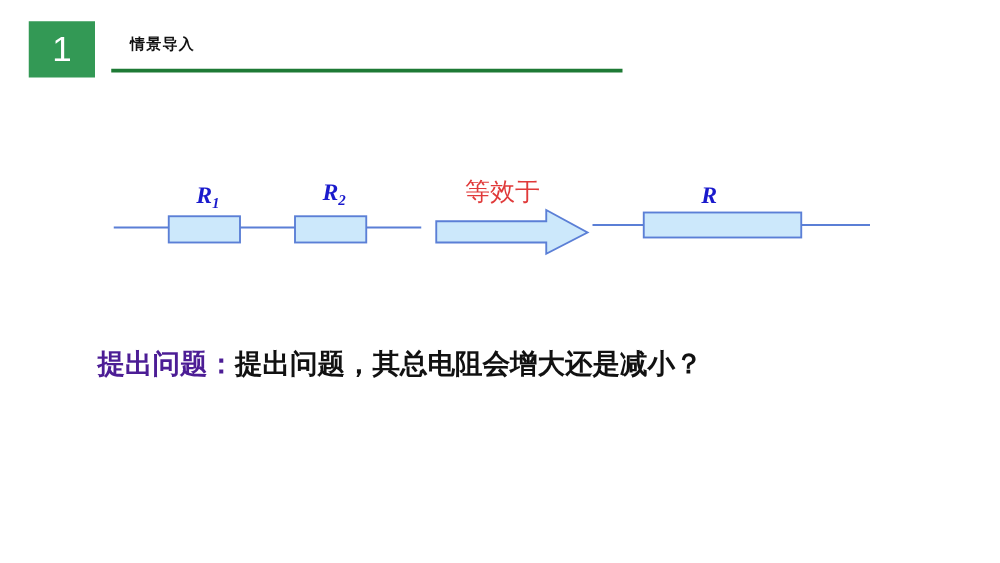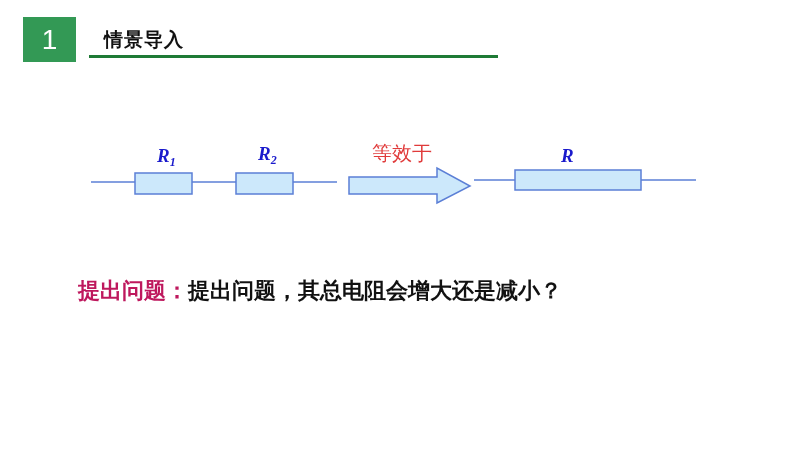--- a/index.html
+++ b/index.html
@@ -1,27 +1,27 @@
 <!DOCTYPE html>
 <html><head>
 <meta charset="utf-8">
 <style>
   html, body { margin:0; padding:0; }
   body { width:800px; height:450px; background:#ffffff; position:relative; overflow:hidden;
          font-family:"DejaVu Sans", sans-serif; }
   .num-badge { position:absolute; left:23px; top:17px; width:53px; height:45px; background:#339955;
                color:#fff; font-family:"Liberation Sans", sans-serif; font-size:28px;
                display:flex; align-items:center; justify-content:center; }
-  .section-title { position:absolute; left:104px; top:27px; font-size:19px; font-weight:bold; color:#111;
+  .section-title { position:absolute; left:104px; top:27px; font-size:12px; font-weight:bold; color:#111;
                    font-family:"DejaVu Sans", sans-serif; letter-spacing:1px; }
   .title-rule { position:absolute; left:89px; top:55px; width:409px; height:3px; background:#1e7a35; }
   svg.circuit { position:absolute; left:0; top:0; }
   .question { position:absolute; left:78px; top:276px; font-size:22px; font-weight:bold;
               font-family:"DejaVu Sans", sans-serif; white-space:nowrap; }
-  .question .label { color:#be185d;font-family:Liberation Mono, monospace; }
+  .question .label { color:#4c1d95;font-family:Liberation Mono, monospace; }
   .question .text { color:#111; }
 </style>
 </head>
 <body>
 
 <div class="num-badge">
   <span>1</span>
 </div>
 <div class="section-title">情景导入</div>
 <div class="title-rule"></div>

